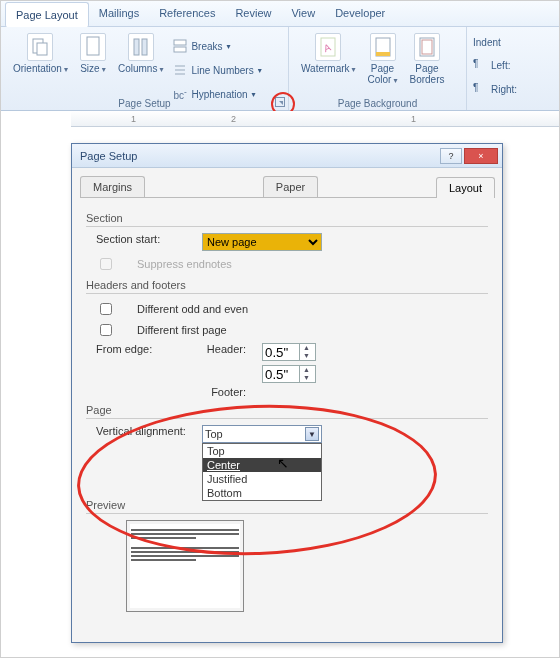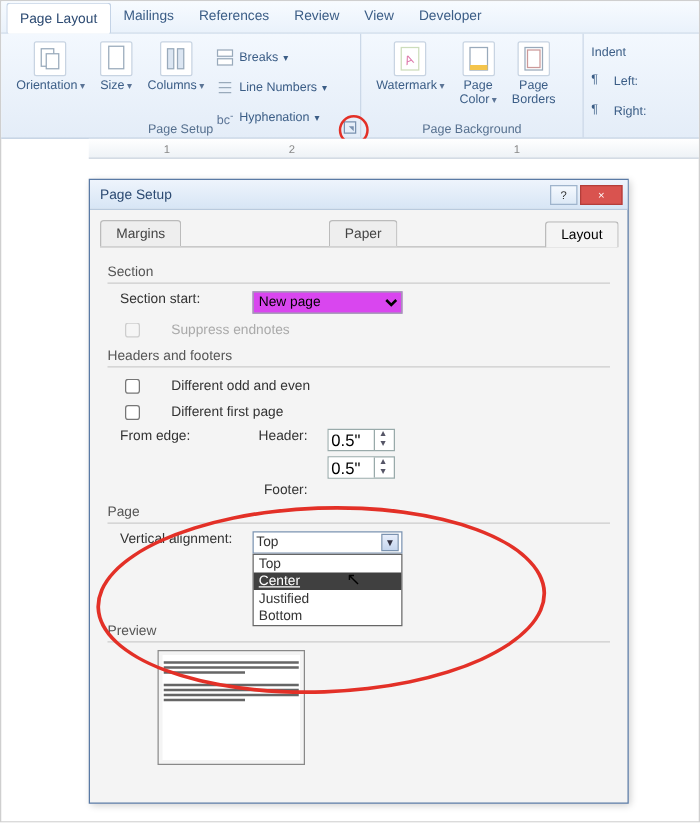--- a/index.html
+++ b/index.html
@@ -33,21 +33,21 @@
   .win-btn{ width:22px;height:16px; margin-left:2px; border:1px solid #9fb4cc; background:linear-gradient(#f5f9fe,#dde9f6); display:flex;align-items:center;justify-content:center; font-size:9px;}
   .win-close{ background:#d9534f; border-color:#b33e3a; color:#fff; width:34px; }
   .tabs { display:flex; gap:0; margin:8px 8px 0 8px; border-bottom:1px solid #bbb;justify-content:space-between;}
   .tab { padding:4px 12px; border:1px solid #bbb; border-bottom:none; background:#eee; border-top-left-radius:3px;border-top-right-radius:3px; margin-right:-1px; color:#444;}
   .tab.active{ background:#f4f4f4; position:relative; top:1px; color:#000;}
   .dbody{ padding:8px 14px; }
   .section-title{ color:#555; margin:6px 0 2px 0;}
   .hr{ height:1px; background:#ccc; margin-bottom:6px;}
   .row{ display:flex; align-items:flex-start; gap:16px; margin:4px 0;}
   .lbl{ min-width:100px; padding-left:10px; color:#333;}
-  select,input[type=text]{ font-size:11px; border:1px solid #9aa; background:#d946ef; height:18px;}
+  select,input[type=text]{ font-size:11px; border:1px solid #9aa; background:#eab308; height:18px;}
   select{ width:120px; }
   .spin { width:54px; height:18px; border:1px solid #9aa; display:flex; background:#fff;}
   .spin input{ border:none; width:36px; padding:0 2px;}
   .spin .ar{ width:14px; display:flex;flex-direction:column; border-left:1px solid #9aa;}
   .spin .ar span{ flex:1; text-align:center; font-size:7px; color:#556;}
   .check{ display:flex; align-items:center; gap:22px; padding-left:10px; color:#333; margin:3px 0;}
   .check input{ width:12px;height:12px;}
   .disabled{ color:#aaa;}
   
   .va-wrap{ position:relative; }

